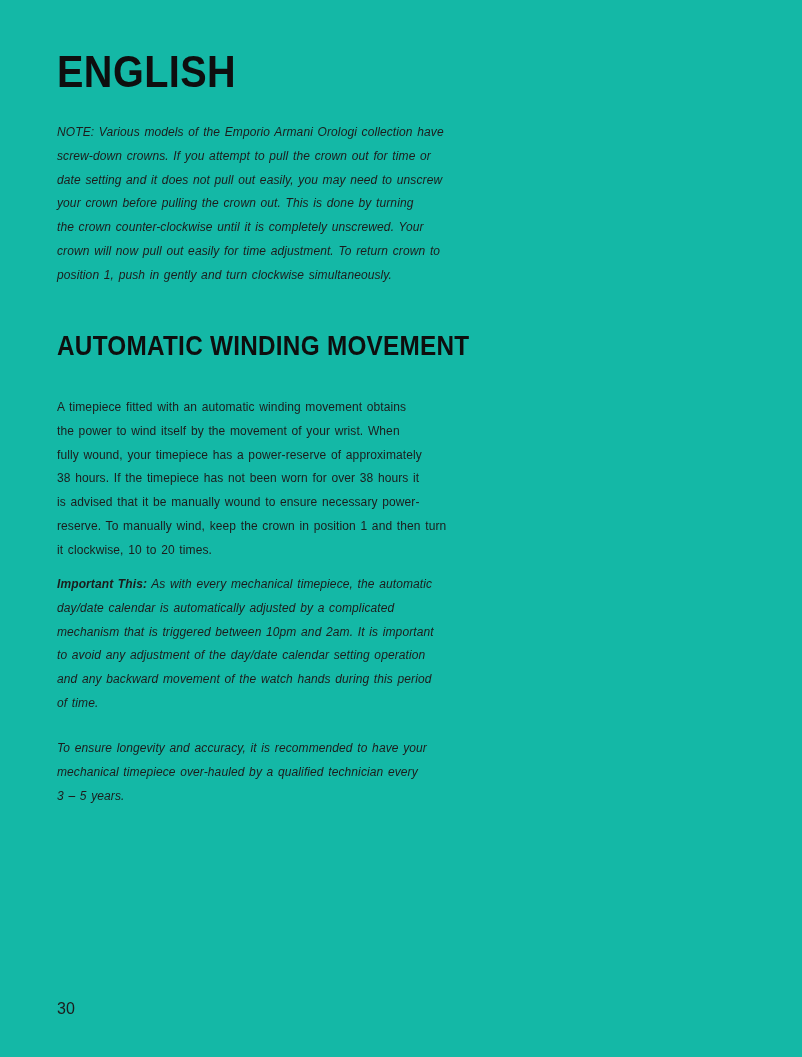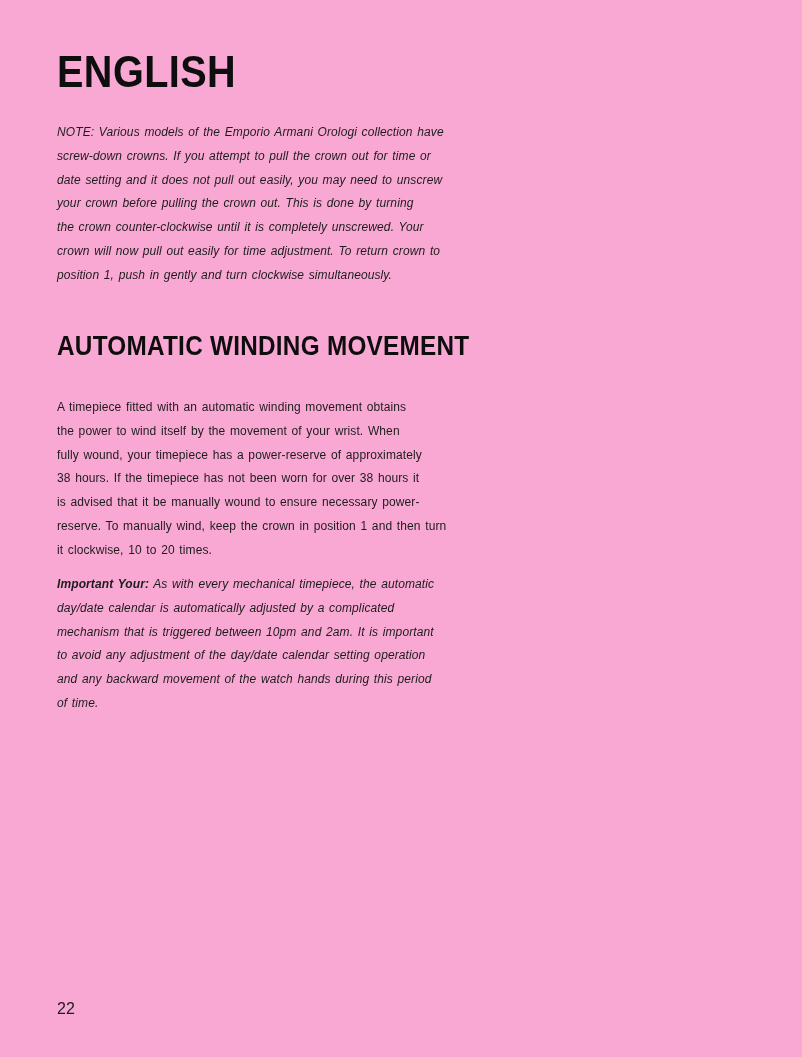--- a/index.html
+++ b/index.html
@@ -8,21 +8,21 @@
     width: 802px;
     height: 1057px;
     position: relative;
     font-family: "Liberation Sans", sans-serif;
     color: #1c1c1c;
     overflow: hidden;
   }
   .page {
     position: absolute;
     inset: 0;
-    background: #f9a8d4;
+    background: #14b8a6;
   }
   .abs { position: absolute; left: 57px; }
 
   .lang-title {
     top: 49px;
     font-size: 45px;
     line-height: 46px;
     font-weight: bold;
     color: #0e0e0e;
     letter-spacing: 0.5px;
@@ -81,23 +81,26 @@
   <h2 class="abs section-heading">AUTOMATIC WINDING MOVEMENT</h2>
 
   <p class="abs para body-para">A timepiece fitted with an automatic winding movement obtains
 the power to wind itself by the movement of your wrist. When
 fully wound, your timepiece has a power-reserve of approximately
 38 hours. If the timepiece has not been worn for over 38 hours it
 is advised that it be manually wound to ensure necessary power-
 reserve. To manually wind, keep the crown in position 1 and then turn
 it clockwise, 10 to 20 times.</p>
 
-  <p class="abs para italic important-para"><strong class="important-label">Important Your:</strong> <span>As with every mechanical timepiece, the automatic
+  <p class="abs para italic important-para"><strong class="important-label">Important This:</strong> <span>As with every mechanical timepiece, the automatic
 day/date calendar is automatically adjusted by a complicated
 mechanism that is triggered between 10pm and 2am. It is important
 to avoid any adjustment of the day/date calendar setting operation
 and any backward movement of the watch hands during this period
 of time.</span></p>
 
+  <p class="abs para italic service-para">To ensure longevity and accuracy, it is recommended to have your
+mechanical timepiece over-hauled by a qualified technician every
+3 – 5 years.</p>
 
-  <div class="abs page-number">22</div>
+  <div class="abs page-number">30</div>
 
 </div>
 
 </body></html>

